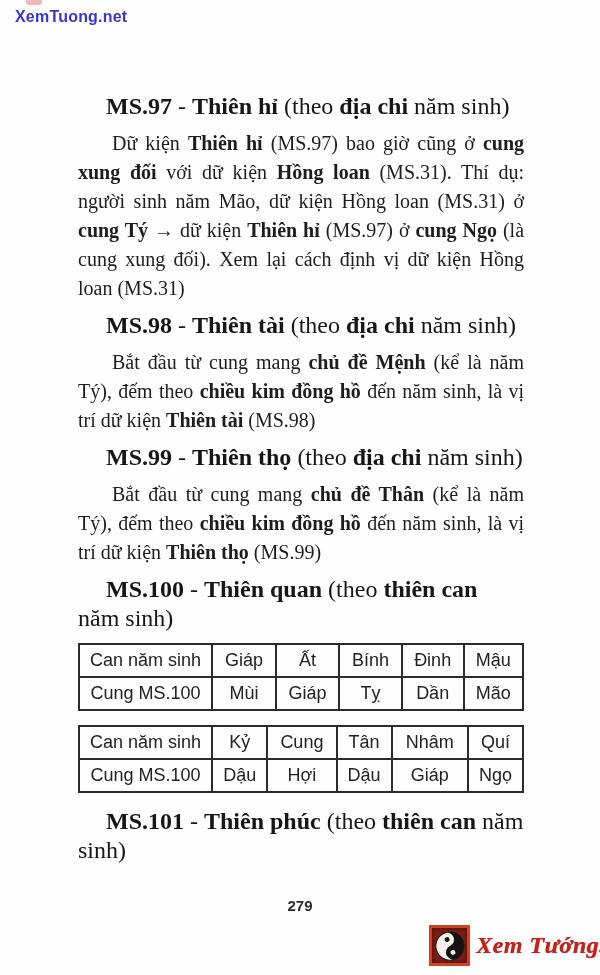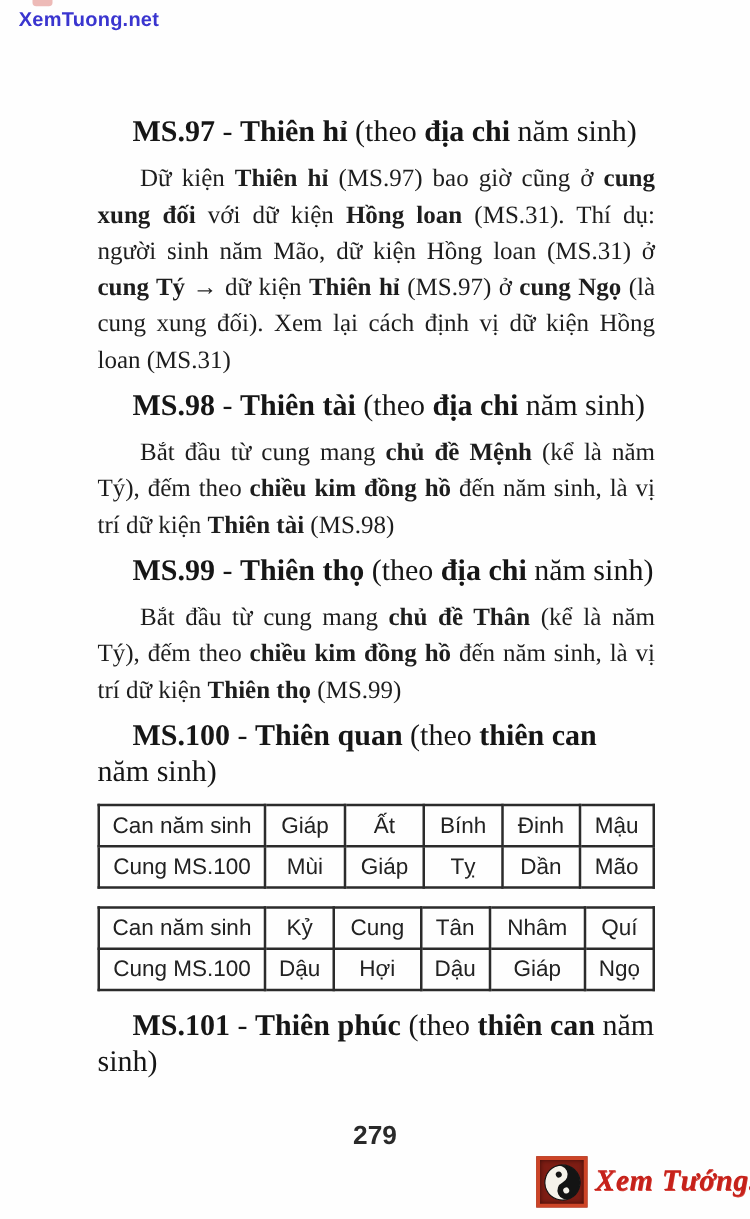--- a/index.html
+++ b/index.html
@@ -24,21 +24,21 @@
 
   
   table.ms-table { width:100%; border-collapse:collapse; margin:10px 0 14px 0;
     font-family:"Liberation Sans", sans-serif; font-size:18px; color:#222; }
   table.ms-table td { border:2px solid #2b2b2b; height:33px; text-align:center;
     vertical-align:middle; padding:0 2px; }
   table.ms-table td.first-col { width:30%; }
 
   
   .page-number { position:absolute; left:0; right:0; top:897px; text-align:center;
-    font-family:"Liberation Sans", sans-serif; font-size:21px; font-weight:bold; color:#2a2a2a; }
+    font-family:"Liberation Sans", sans-serif; font-size:15px; font-weight:bold; color:#2a2a2a; }
   .footer-logo { position:absolute; left:429px; top:925px; display:flex;
     align-items:center; gap:6px; cursor:pointer; text-decoration:none; }
   .yy-box { width:41px; height:41px; background:#7e1d14; border:3px solid #cc4427;
     display:flex; align-items:center; justify-content:center; box-shadow:inset 0 0 4px #3a0d08; }
   .yy-box svg { transform:rotate(-25deg); }
   .footer-script { font-family:"Liberation Serif", serif; font-style:italic; font-weight:bold;
     font-size:24px; color:#c5211a; letter-spacing:0.5px; white-space:nowrap;
     text-shadow:0.4px 0.4px 0 #d8473f; }
 </style>
 </head>

